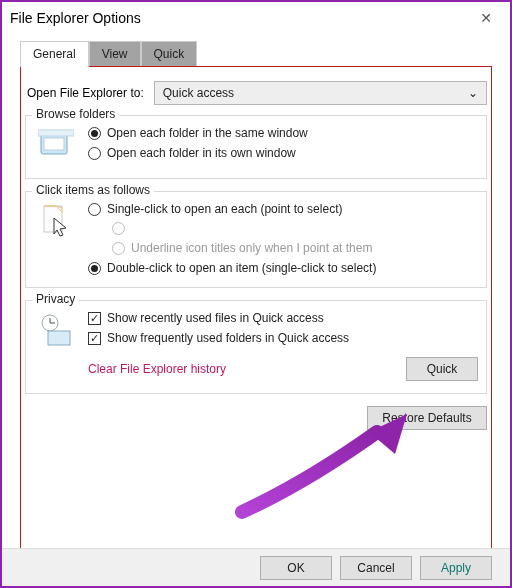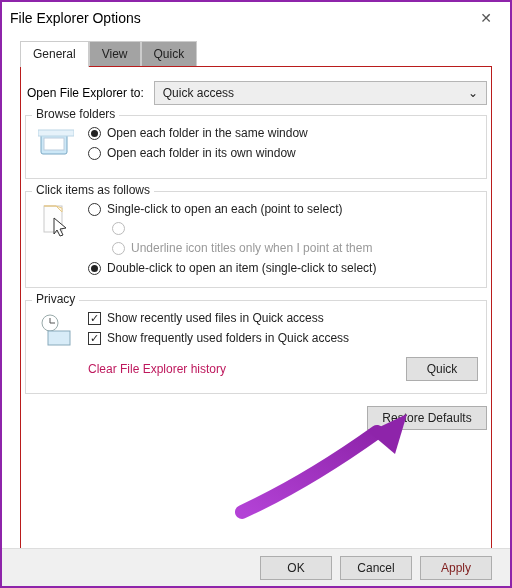--- a/index.html
+++ b/index.html
@@ -24,21 +24,21 @@
 .radio-row.sub { margin-left: 24px; }
 .radio-row.disabled, .radio-row.disabled .radio-visual { color: #9a9a9a; border-color: #bbb; }
 .radio-visual { width: 13px; height: 13px; border: 1px solid #333; border-radius: 50%; display: inline-flex; align-items: center; justify-content: center; background: #fff; }
 .radio-visual.selected::after { content: ""; width: 7px; height: 7px; background: #222; border-radius: 50%; }
 .radio-row.disabled .radio-visual { border-color: #bbb; }
 .check-visual { width: 13px; height: 13px; border: 1px solid #333; background: #fff; display: inline-flex; align-items: center; justify-content: center; font-size: 11px; line-height: 1; color: #222; }
 .privacy-clear-row { display: flex; align-items: center; margin-top: 6px; }
 .privacy-clear-row .lbl { flex: 1; color: #be185d; }
 .btn { min-width: 72px; height: 24px; border: 1px solid #adadad; background: #e1e1e1; color: #222; display: inline-flex; align-items: center; justify-content: center; padding: 0 10px; }
 .btn.wide { min-width: 120px; }
-.btn.disabled { color: #7f1d1d; }
+.btn.disabled { color: #0f766e; }
 .restore-row { display: flex; justify-content: flex-end; margin-top: 12px; }
 .footer { position: absolute; left: 0; right: 0; bottom: 0; height: 38px; background: #f0f0f0; border-top: 1px solid #ddd; display: flex; align-items: center; justify-content: flex-end; gap: 8px; padding-right: 18px; }
 .arrow-annot { position: absolute; left: 235px; top: 410px; pointer-events: none; }
 .arrow-annot svg { width: 180px; height: 110px; overflow: visible; }
 </style>
 </head>
 <body>
 
 <div class="titlebar">
   <div class="titlebar-title">File Explorer Options</div>

